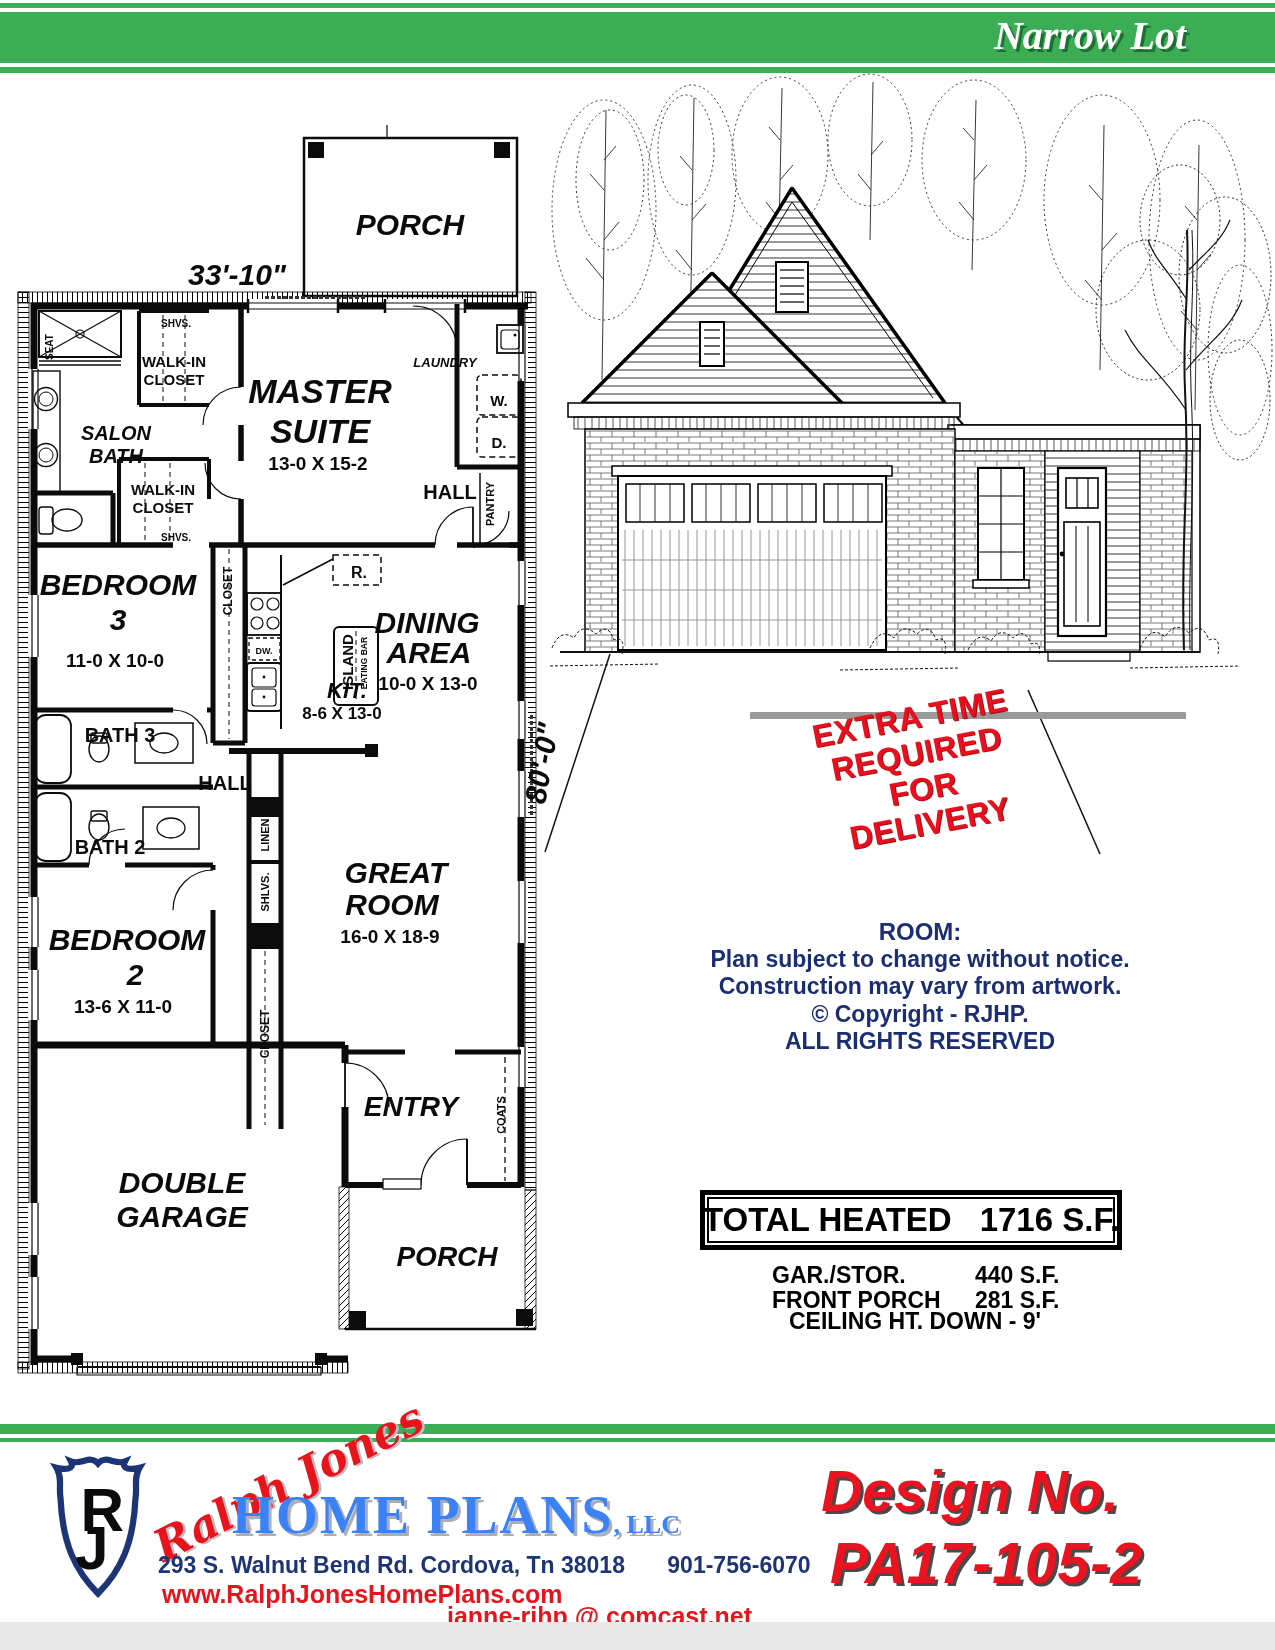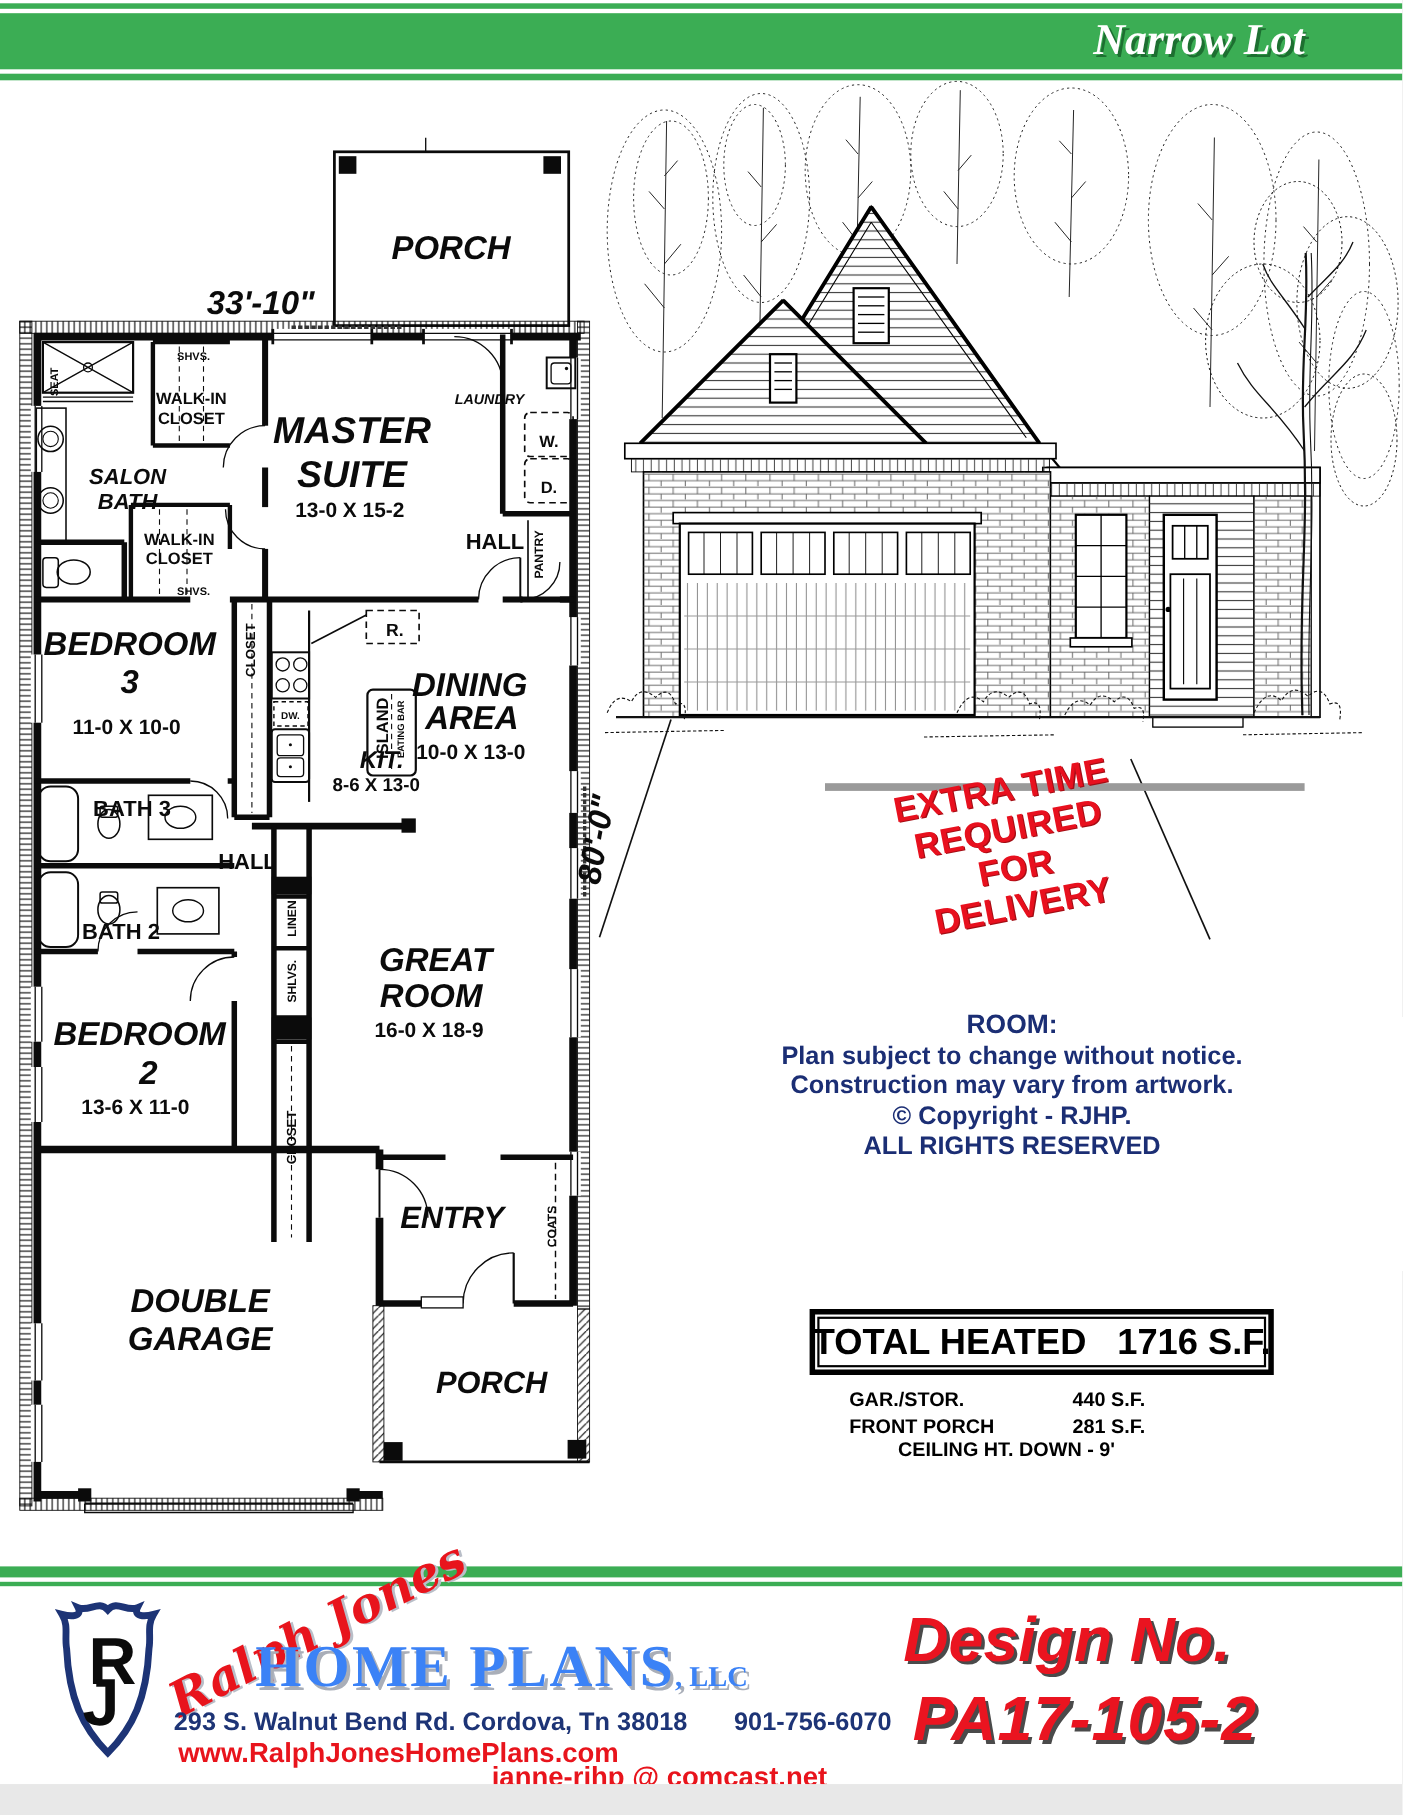--- a/index.html
+++ b/index.html
@@ -19,26 +19,26 @@
   text.dim{font-weight:bold;font-style:italic;}
   
   #stamp{position:absolute;left:795px;top:700px;width:250px;text-align:center;
     transform:rotate(-11deg);color:#e8101e;font-weight:bold;font-size:32px;line-height:1.12;
     letter-spacing:.5px;text-shadow:1px 1px 0 #a30d14;}
   
   #note{position:absolute;left:640px;top:918px;width:560px;text-align:center;
     color:#1b2e74;font-weight:bold;font-size:23px;line-height:1.18;}
   #note .t{font-size:24px;}
   
-  #total-box{position:absolute;left:736px;top:1190px;width:412px;height:50px;
+  #total-box{position:absolute;left:700px;top:1190px;width:412px;height:50px;
     border:5px solid #000;text-align:right;}
   #total-box .inner{position:absolute;inset:2px;border:2px solid #000;
     display:flex;align-items:center;justify-content:center;gap:28px;
     font-weight:bold;font-size:33px;color:#000;white-space:nowrap;}
-  .srow{position:absolute;font-weight:bold;font-size:18px;color:#000;}
+  .srow{position:absolute;font-weight:bold;font-size:23px;color:#000;}
   
   #script-name{position:absolute;left:142px;top:1462px;width:270px;text-align:center;
     transform:rotate(-27deg);font-family:"DejaVu Serif",serif;font-style:italic;font-weight:bold;
     font-size:44px;color:#e8141c;text-shadow:2px 2px 0 #b9bec8;white-space:nowrap;}
   #company{position:absolute;left:232px;top:1484px;font-family:"Liberation Serif",serif;
     font-weight:bold;color:#3b82f6;text-shadow:3px 3px 0 #a9aeb8;white-space:nowrap;}
   #company .big{font-size:54px;letter-spacing:2px;}
   #company .small{font-size:26px;}
   #addr-line{position:absolute;left:158px;top:1552px;width:620px;color:#1d3476;
     font-weight:bold;font-size:23px;white-space:nowrap;}

